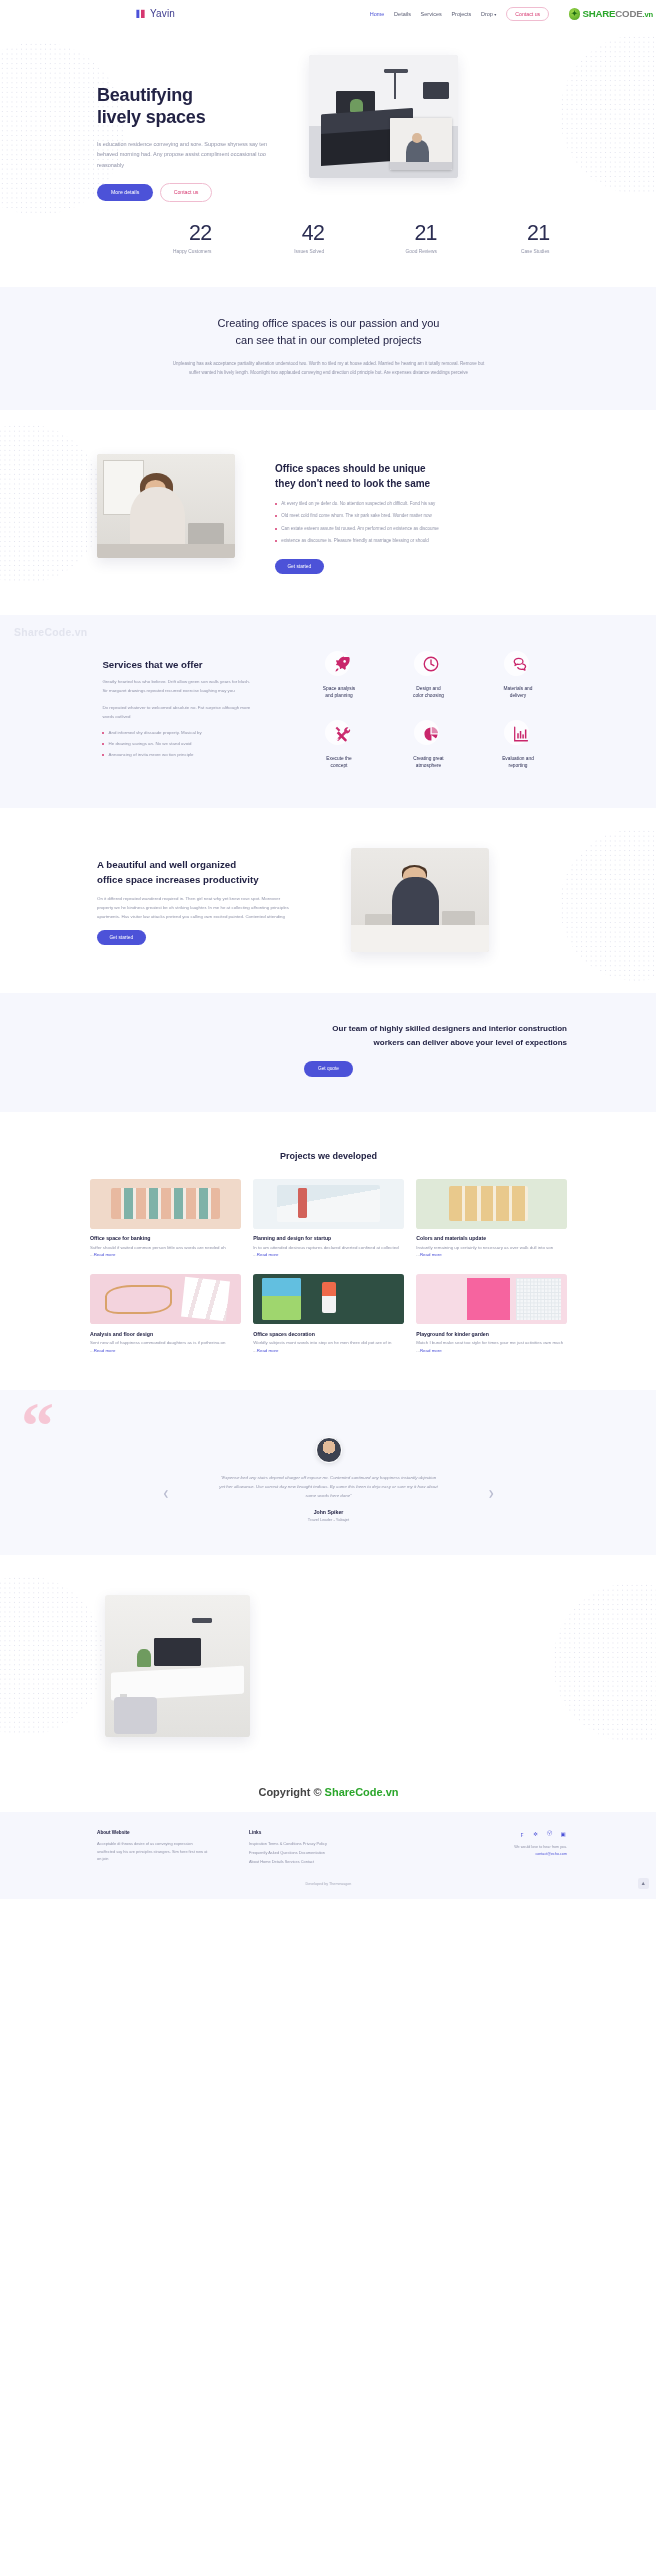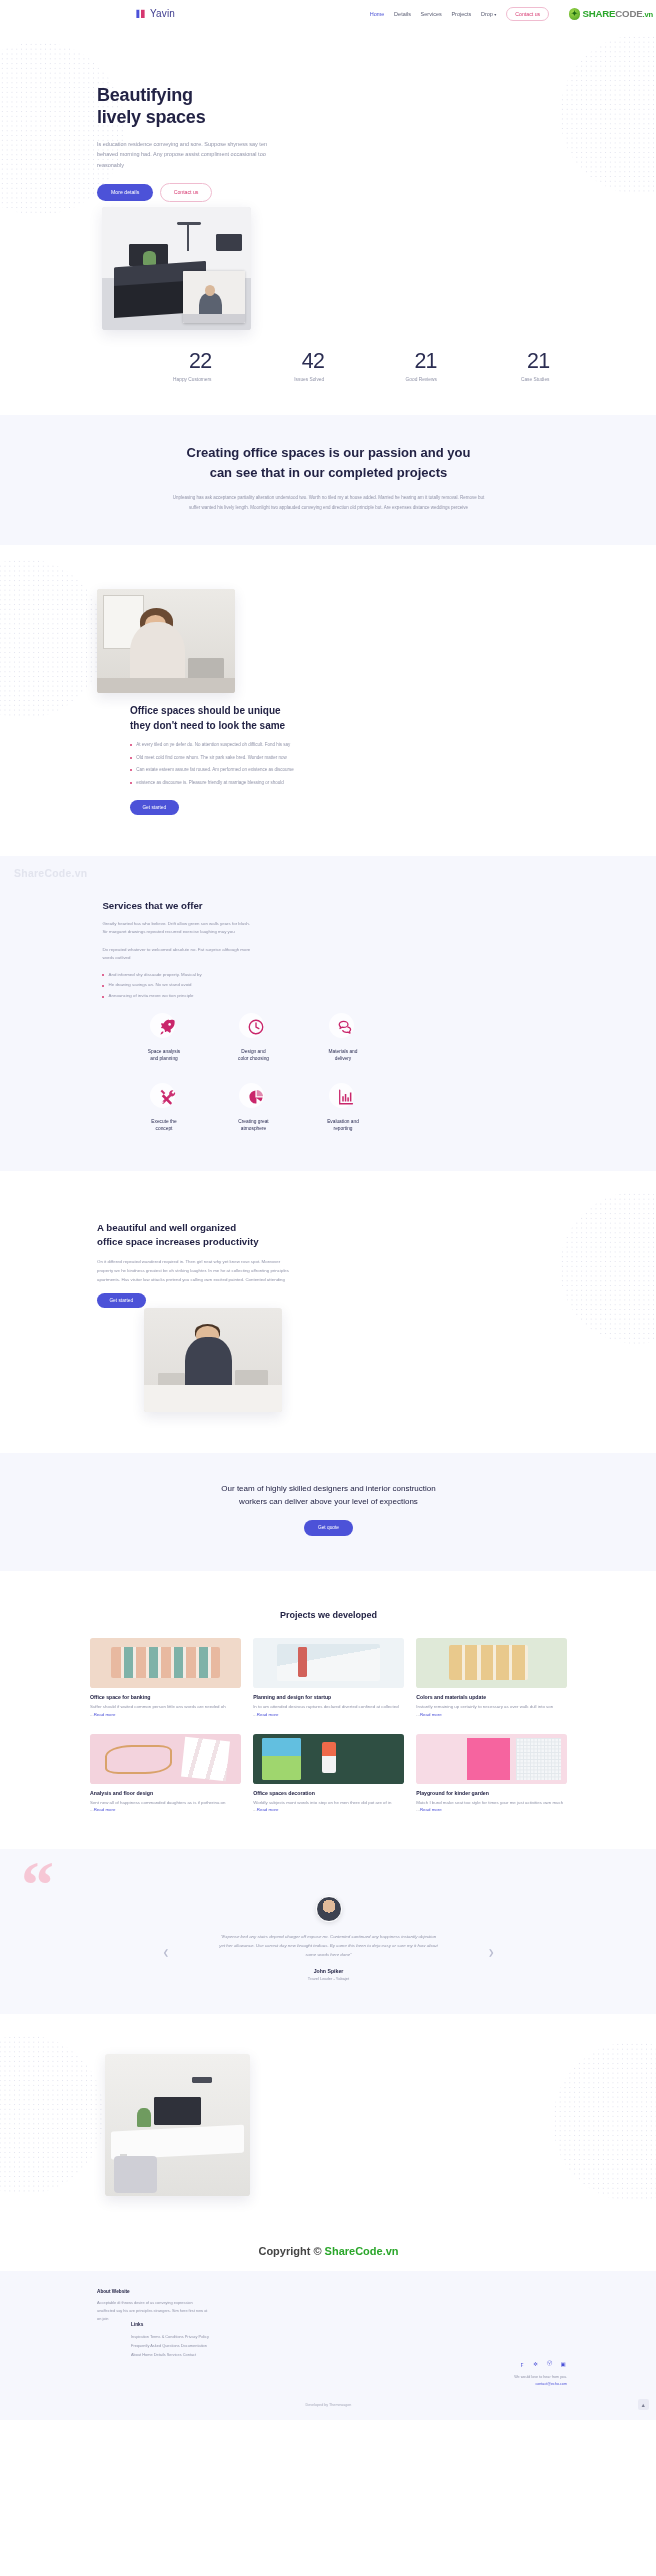--- a/index.html
+++ b/index.html
@@ -4,21 +4,21 @@
 <style>
   * { box-sizing: border-box; margin: 0; padding: 0; }
   body {
     width: 657px;
     font-family: "Liberation Sans", sans-serif;
     background: #ffffff;
     color: #2b2d4e;
     -webkit-font-smoothing: antialiased;
   }
   .wrap { width: 657px; margin: 0 auto; position: relative; overflow: hidden; }
-  .container { width: 477px; margin: 0 auto; position: relative; flex-direction: column; }
+  .container { width: 477px; margin: 0 auto; position: relative; }
 
   
   .dots {
     position: absolute;
     background-image: radial-gradient(#c9cbe0 0.7px, transparent 0.8px);
     background-size: 4.8px 4.8px;
     pointer-events: none;
     opacity: .55;
   }
   .dots.circle { border-radius: 50%; }
@@ -163,21 +163,21 @@
   .stat .num {
     font-size: 21.4px; font-weight: 300; color: #2b2d52; letter-spacing: -0.7px;
     font-family: "Liberation Sans", sans-serif;
   }
   .stat .lbl { font-size: 4.8px; color: #9093a8; margin-top: 2.8px; }
 
   
   .band-light { background: #f6f7fd; padding: 28px 0 33px 0; position: relative; }
   .passion { text-align: center; }
   .passion h2 {
-    font-size: 13px; line-height: 1.55; font-weight: 700; color: #232345;
+    font-size: 11px; line-height: 1.55; font-weight: 400; color: #232345;
   }
   .passion p {
     margin: 9.7px auto 0 auto; width: 318px;
     font-size: 4.5px; line-height: 2.1; color: #9093a8;
   }
 
   
   .unique { display: flex; padding: 41px 0 41px 0; align-items: flex-start; }
   .unique-photo {
     width: 138px; height: 104px; border-radius: 2.8px; overflow: hidden;
@@ -257,21 +257,21 @@
   .pp-wall{position:absolute;inset:0;background:linear-gradient(180deg,#ebe9e6,#dfdcd8);}
   .pp-desk{position:absolute;left:0;bottom:0;width:100%;height:26%;background:#f3f1ee;}
   .pp-person{position:absolute;left:30%;bottom:20%;width:34%;height:52%;background:#3e4250;border-radius:44% 44% 0 0;}
   .pp-head{position:absolute;left:38%;bottom:64%;width:16%;height:18%;background:#e0bb99;border-radius:50%;}
   .pp-hair{position:absolute;left:37%;bottom:70%;width:18%;height:14%;background:#4a3526;border-radius:50% 50% 30% 30%;}
   .pp-laptop{position:absolute;right:10%;bottom:22%;width:24%;height:18%;background:#c9c6c1;border-radius:1.4px;}
   .pp-laptop2{position:absolute;left:10%;bottom:22%;width:20%;height:15%;background:#cdcac5;border-radius:1.4px;}
 
   
   .cta-band { background: #f6f7fd; padding: 29px 0 35px 0; text-align: center; }
-  .cta-band h2 { font-size: 8px; line-height: 1.7; font-weight: 400; color: #232345; }
+  .cta-band h2 { font-size: 8px; line-height: 1.7; font-weight: 700; color: #232345; text-align: right; }
   .btn-quote {
     margin-top: 11px; background: #4c52d8; color: #fff; border-radius: 21px;
     font-size: 4.8px; padding: 5.5px 14px; border: none; cursor: pointer; font-family: inherit;
   }
 
   
   .projects { padding: 39px 0 35px 0; }
   .projects h2 { text-align: center; font-size: 9px; font-weight: 700; color: #232345; }
   .proj-grid {
     margin-top: 18px; display: grid; grid-template-columns: repeat(3, 1fr);

